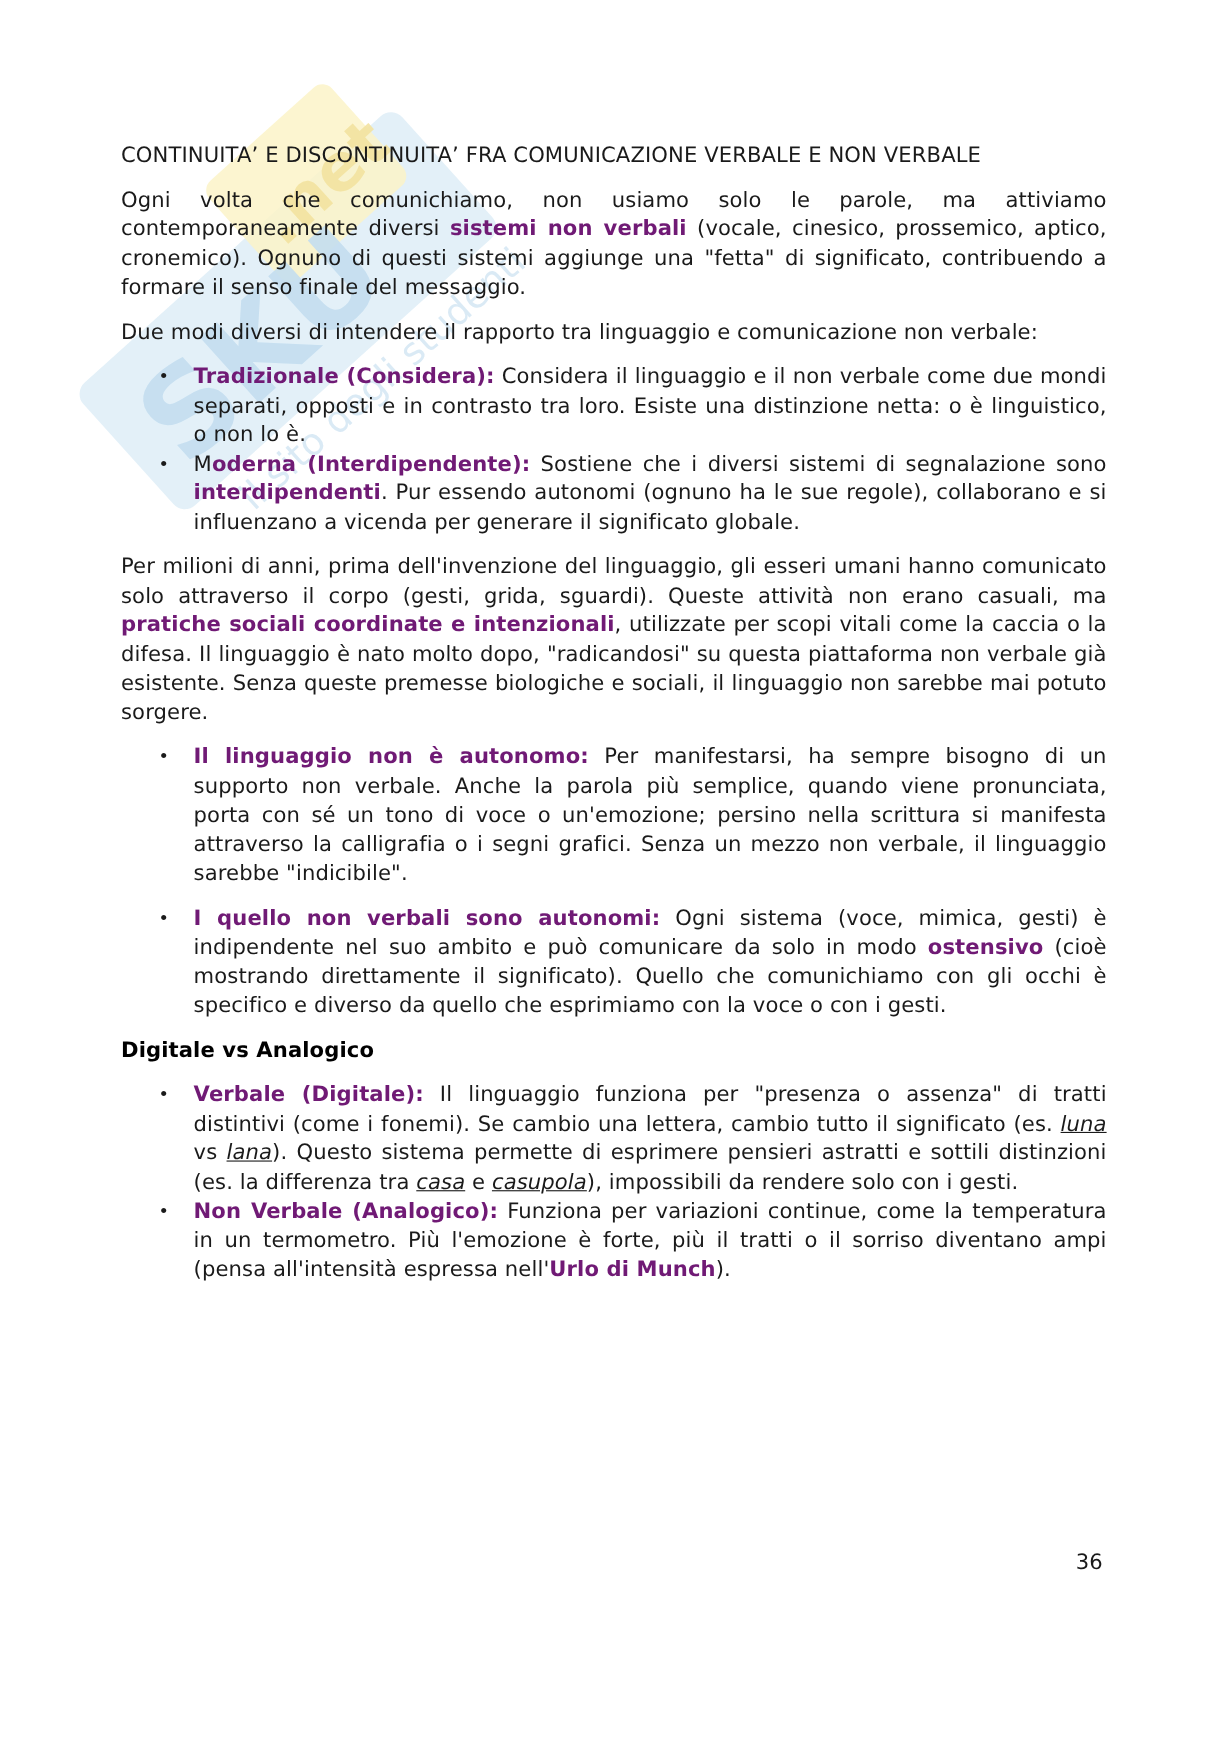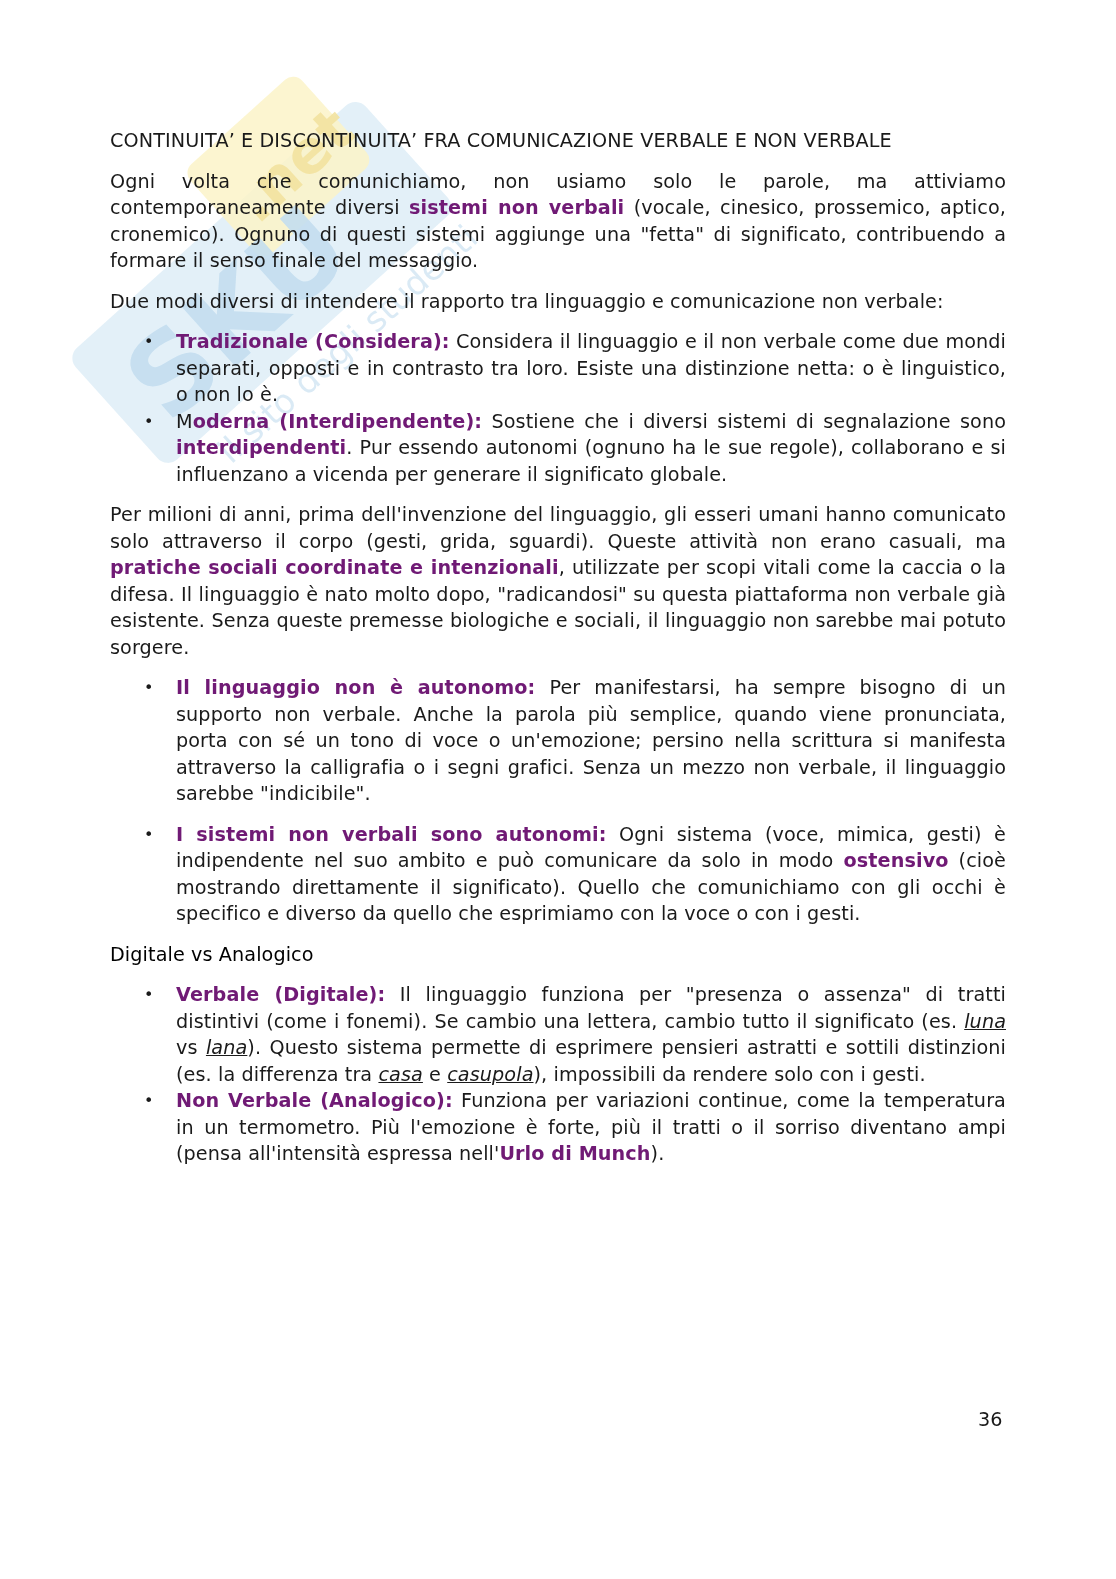--- a/index.html
+++ b/index.html
@@ -10,21 +10,21 @@
     .page { position: absolute; left: 110px; top: 128px; width: 896px; font-size: 19.2px;
             line-height: 26.5px; letter-spacing: 0.1px; }
     .heading { margin: 0 0 14px 0; font-weight: normal; font-size: 19.2px; }
     p { margin: 0 0 14px 0; text-align: justify; }
     ul { margin: 0 0 14px 0; padding-left: 66px; list-style: none; }
     li { position: relative; text-align: justify; }
     li::before { content: "\2022"; position: absolute; left: -32px; top: 0; font-size: 16px; }
     li.spaced { margin-bottom: 14px; }
     b, .bold { font-weight: bold; color: #701a75; }
     i { font-style: italic; text-decoration: underline; }
-    .subhead { font-weight: normal; margin: 0 0 14px 0; color: #000; }
+    .subhead { font-weight: bold; margin: 0 0 14px 0; color: #000; }
     .page-number { position: absolute; left: 978px; top: 1408px; font-size: 19.2px; }
   </style>
 </head>
 <body>
 
 <svg class="watermark" viewBox="0 0 470 470">
   <g transform="rotate(-42 235 235)">
     <rect x="40" y="170" width="390" height="150" rx="14" fill="#d9ebf6" opacity="0.75"></rect>
     <rect x="250" y="110" width="150" height="120" rx="12" fill="#fbf3c8" opacity="0.85"></rect>
     <text x="70" y="290" font-family="DejaVu Sans, sans-serif" font-weight="bold" font-size="110" fill="#c4def0" opacity="0.9">SKU</text>
@@ -43,21 +43,21 @@
   <ul>
     <li><b>Tradizionale (Considera):</b><span> Considera il linguaggio e il non verbale come due mondi separati, opposti e in contrasto tra loro. Esiste una distinzione netta: o è linguistico, o non lo è.</span></li>
     <li><span>M</span><b>oderna (Interdipendente):</b><span> Sostiene che i diversi sistemi di segnalazione sono </span><b>interdipendenti</b><span>. Pur essendo autonomi (ognuno ha le sue regole), collaborano e si influenzano a vicenda per generare il significato globale.</span></li>
   </ul>
 
   <p><span>Per milioni di anni, prima dell'invenzione del linguaggio, gli esseri umani hanno comunicato solo attraverso il corpo (gesti, grida, sguardi). Queste attività non erano casuali, ma </span><b>pratiche sociali coordinate e intenzionali</b><span>, utilizzate per scopi vitali come la caccia o la difesa. Il linguaggio è nato molto dopo, "radicandosi" su questa piattaforma non verbale già esistente. Senza queste premesse biologiche e sociali, il linguaggio non sarebbe mai potuto sorgere.</span></p>
 
 
   <ul>
     <li class="spaced"><b>Il linguaggio non è autonomo:</b><span> Per manifestarsi, ha sempre bisogno di un supporto non verbale. Anche la parola più semplice, quando viene pronunciata, porta con sé un tono di voce o un'emozione; persino nella scrittura si manifesta attraverso la calligrafia o i segni grafici. Senza un mezzo non verbale, il linguaggio sarebbe "indicibile".</span></li>
-    <li><b>I sistemi non verbali sono autonomi:</b><span> Ogni sistema (voce, mimica, gesti) è indipendente nel suo ambito e può comunicare da solo in modo </span><b>ostensivo</b><span> (cioè mostrando direttamente il significato). Quello che comunichiamo con gli occhi è specifico e diverso da quello che esprimiamo con la voce o con i gesti.</span></li>
+    <li><b>I quello non verbali sono autonomi:</b><span> Ogni sistema (voce, mimica, gesti) è indipendente nel suo ambito e può comunicare da solo in modo </span><b>ostensivo</b><span> (cioè mostrando direttamente il significato). Quello che comunichiamo con gli occhi è specifico e diverso da quello che esprimiamo con la voce o con i gesti.</span></li>
   </ul>
 
 
 
   <div class="subhead">Digitale vs Analogico</div>
 
   <ul>
     <li><b>Verbale (Digitale):</b><span> Il linguaggio funziona per "presenza o assenza" di tratti distintivi (come i fonemi). Se cambio una lettera, cambio tutto il significato (es. </span><i>luna</i><span> vs </span><i>lana</i><span>). Questo sistema permette di esprimere pensieri astratti e sottili distinzioni (es. la differenza tra </span><i>casa</i><span> e </span><i>casupola</i><span>), impossibili da rendere solo con i gesti.</span></li>
     <li><b>Non Verbale (Analogico):</b><span> Funziona per variazioni continue, come la temperatura in un termometro. Più l'emozione è forte, più il tratti o il sorriso diventano ampi (pensa all'intensità espressa nell'</span><b>Urlo di Munch</b><span>).</span></li>
   </ul>

